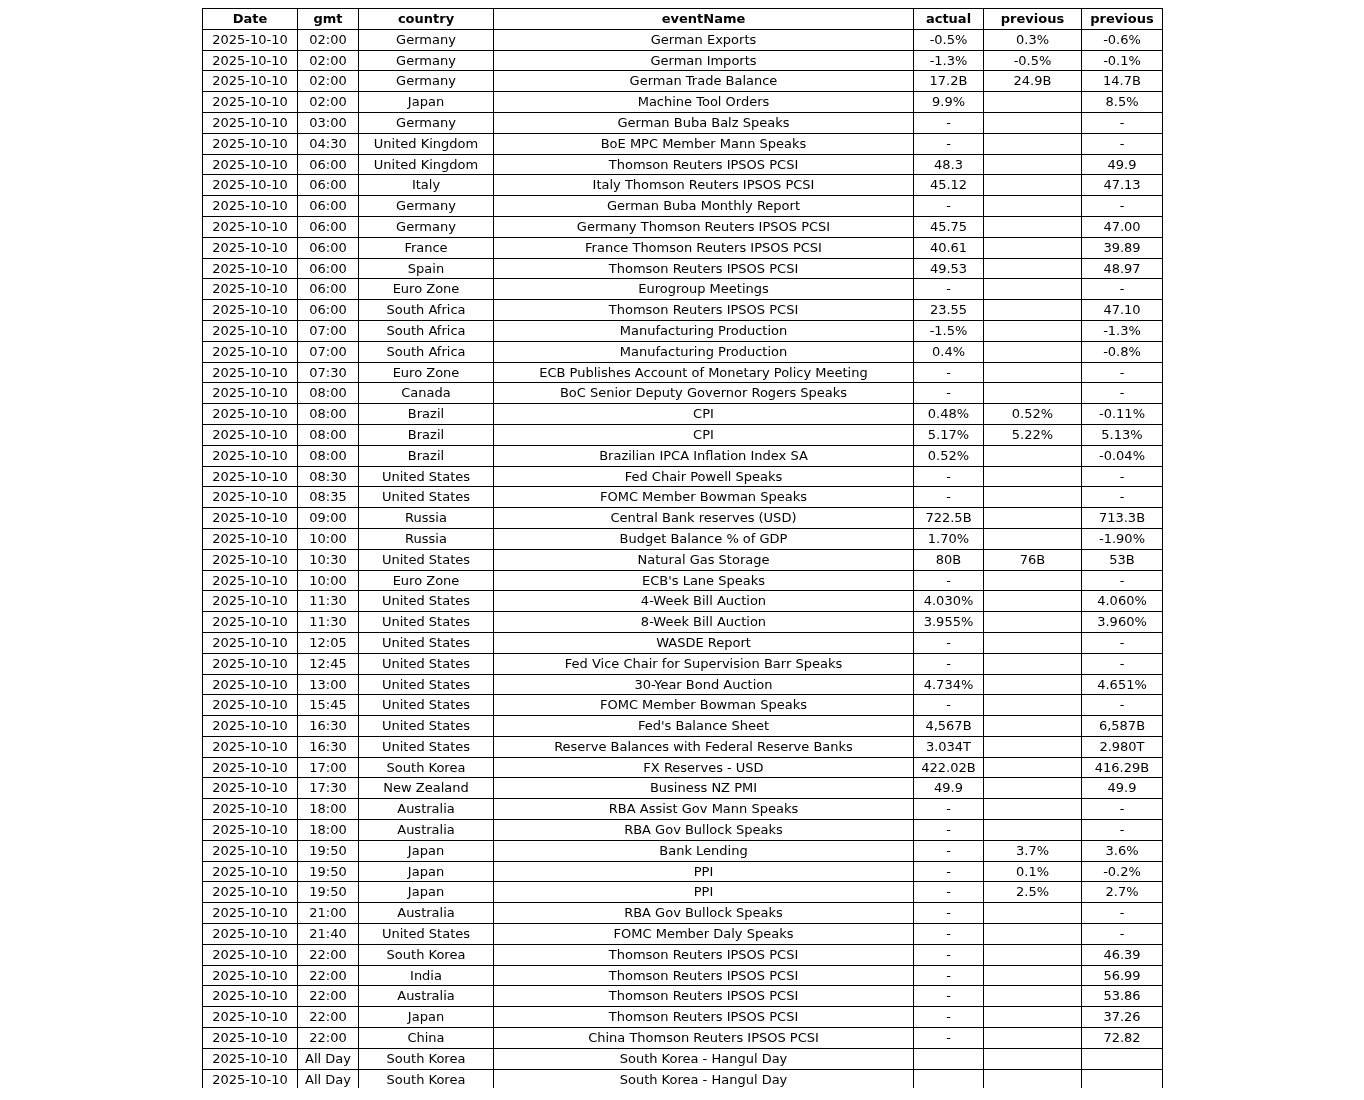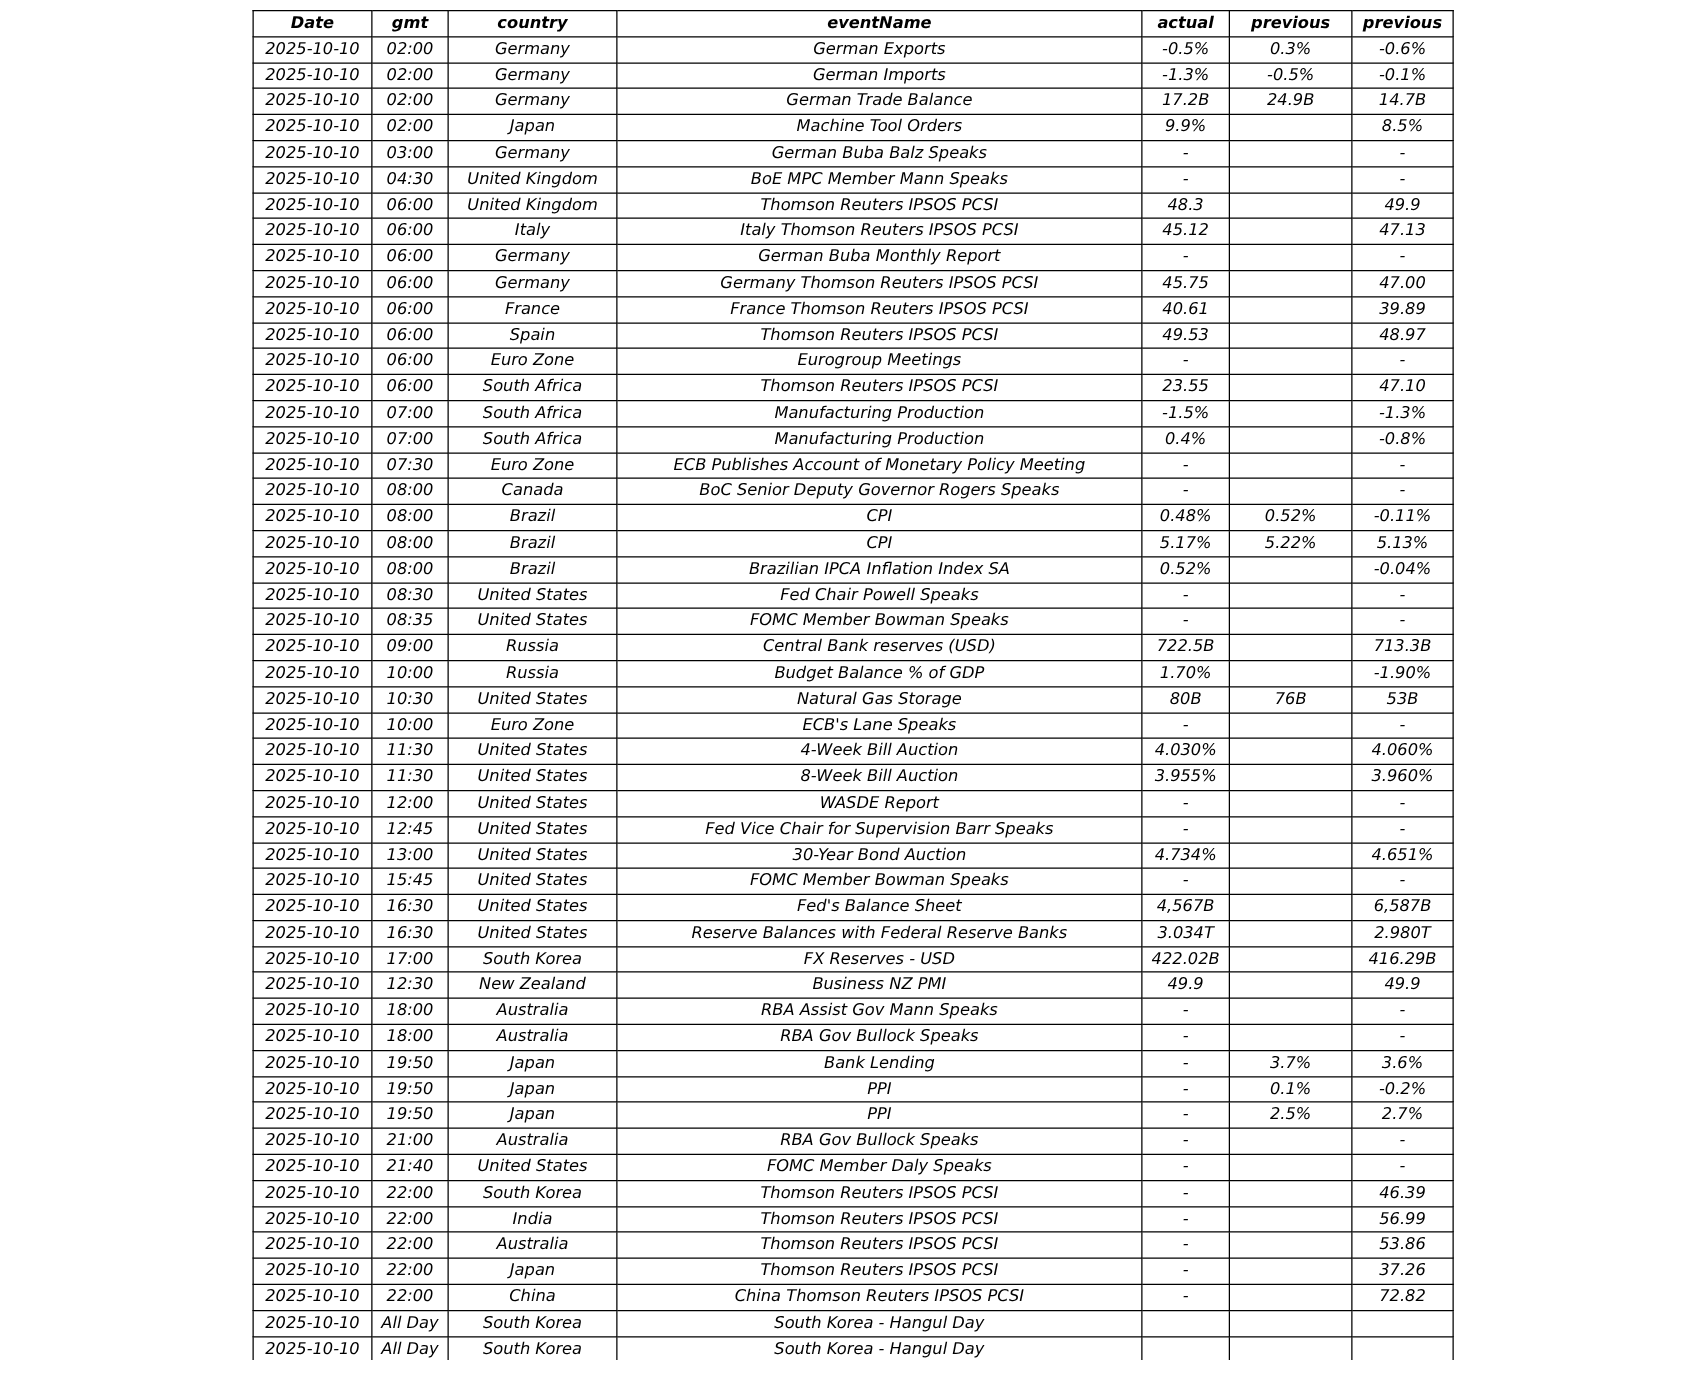--- a/index.html
+++ b/index.html
@@ -6,21 +6,20 @@
     margin: 0;
     padding: 0;
     background: #ffffff;
   }
   .canvas {
     position: relative;
     width: 1364px;
     height: 1088px;
     background: #ffffff;
     font-family: "DejaVu Sans", sans-serif;
-    font-style: italic;
   }
   table.calendar {
     position: absolute;
     left: 202px;
     top: 8px;
     width: 960px;
     border-collapse: collapse;
     table-layout: fixed;
     font-family: "DejaVu Sans", sans-serif;
     font-size: 13px;
@@ -324,21 +323,21 @@
           <td>2025-10-10</td>
           <td>11:30</td>
           <td>United States</td>
           <td>8-Week Bill Auction</td>
           <td>3.955%</td>
           <td></td>
           <td>3.960%</td>
         </tr>
         <tr>
           <td>2025-10-10</td>
-          <td>12:00</td>
+          <td>12:05</td>
           <td>United States</td>
           <td>WASDE Report</td>
           <td>-</td>
           <td></td>
           <td>-</td>
         </tr>
         <tr>
           <td>2025-10-10</td>
           <td>12:45</td>
           <td>United States</td>
@@ -387,21 +386,21 @@
           <td>2025-10-10</td>
           <td>17:00</td>
           <td>South Korea</td>
           <td>FX Reserves - USD</td>
           <td>422.02B</td>
           <td></td>
           <td>416.29B</td>
         </tr>
         <tr>
           <td>2025-10-10</td>
-          <td>12:30</td>
+          <td>17:30</td>
           <td>New Zealand</td>
           <td>Business NZ PMI</td>
           <td>49.9</td>
           <td></td>
           <td>49.9</td>
         </tr>
         <tr>
           <td>2025-10-10</td>
           <td>18:00</td>
           <td>Australia</td>

